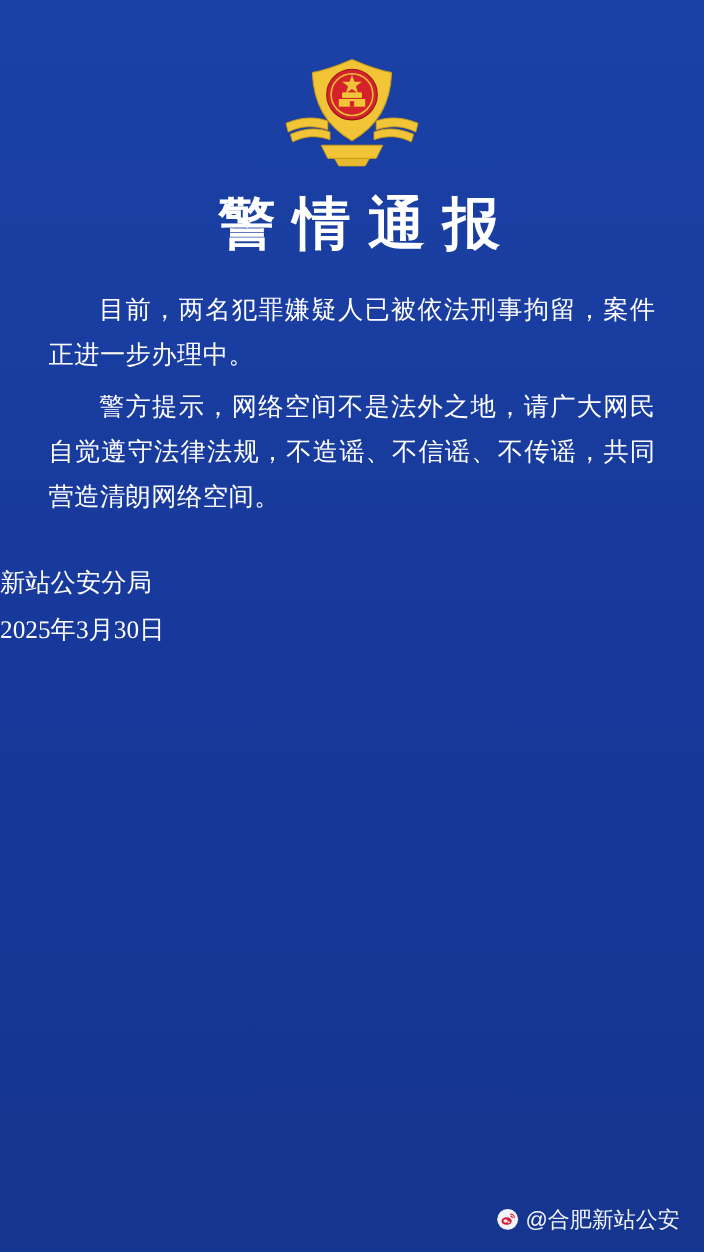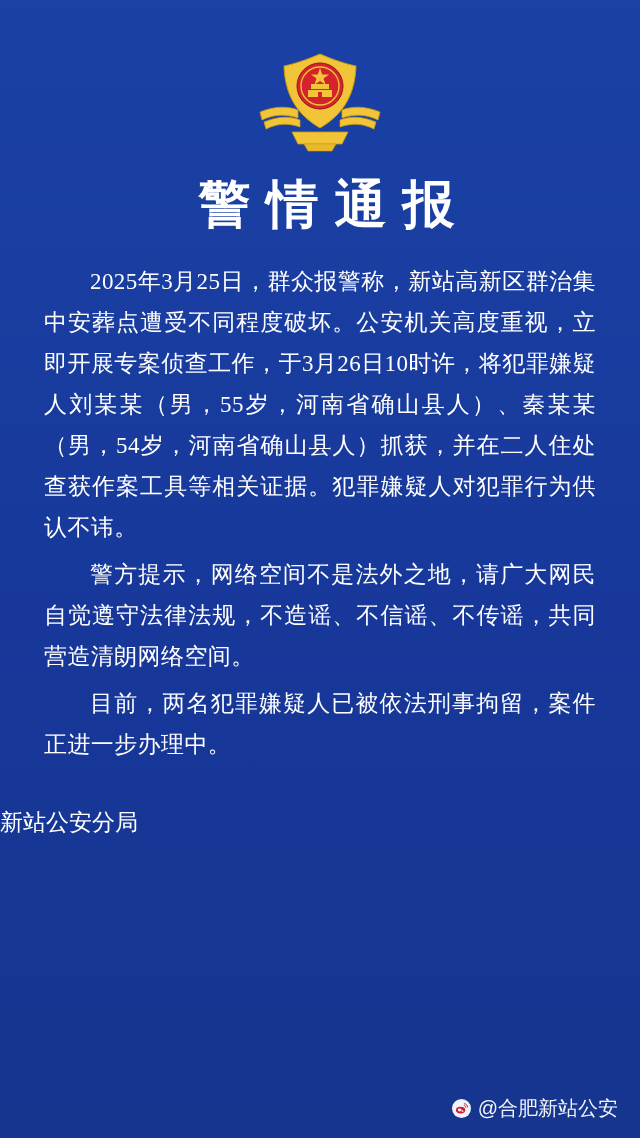--- a/index.html
+++ b/index.html
@@ -131,27 +131,27 @@
         <rect x="64" y="44" width="4" height="5" fill="#d4232a"></rect>
 
         <polygon points="66,20 68.2,26.4 75,26.4 69.5,30.4 71.6,36.8 66,32.9 60.4,36.8 62.5,30.4 57,26.4 63.8,26.4" fill="#f2c438"></polygon>
       </svg>
     </div>
   </div>
 
   <div class="title">警情通报</div>
 
   <div class="body">
-    <p>2025年3月25日，群众报警称，新站高新区群治集中安葬点遭受不同程度破坏。公安机关高度重视，立即开展专案侦查工作，于3月26日10时许，将犯罪嫌疑人刘某某（男，55岁，河南省确山县人）、秦某某（男，54岁，河南省确山县人）抓获，并在二人住处查获作案工具等相关证据。犯罪嫌疑人对犯罪行为供认不讳。</p>
+    <p>目前，两名犯罪嫌疑人已被依法刑事拘留，案件正进一步办理中。</p>
     <p>警方提示，网络空间不是法外之地，请广大网民自觉遵守法律法规，不造谣、不信谣、不传谣，共同营造清朗网络空间。</p>
-    <p>目前，两名犯罪嫌疑人已被依法刑事拘留，案件正进一步办理中。</p>
   </div>
 
   <div class="signature">
     <div>新站公安分局</div>
+    <div>2025年3月30日</div>
   </div>
 
   <div class="spacer"></div>
 
   <div class="footer">
     <span class="weibo-badge">
       <svg viewBox="0 0 24 24" width="15" height="15" xmlns="http://www.w3.org/2000/svg">
         <ellipse cx="10.5" cy="14.5" rx="7.5" ry="5.5" fill="#e6162d"></ellipse>
         <ellipse cx="9" cy="14.3" rx="3.1" ry="2.3" fill="#ffffff"></ellipse>
         <circle cx="13.6" cy="16.1" r="1.5" fill="#ffffff"></circle>

